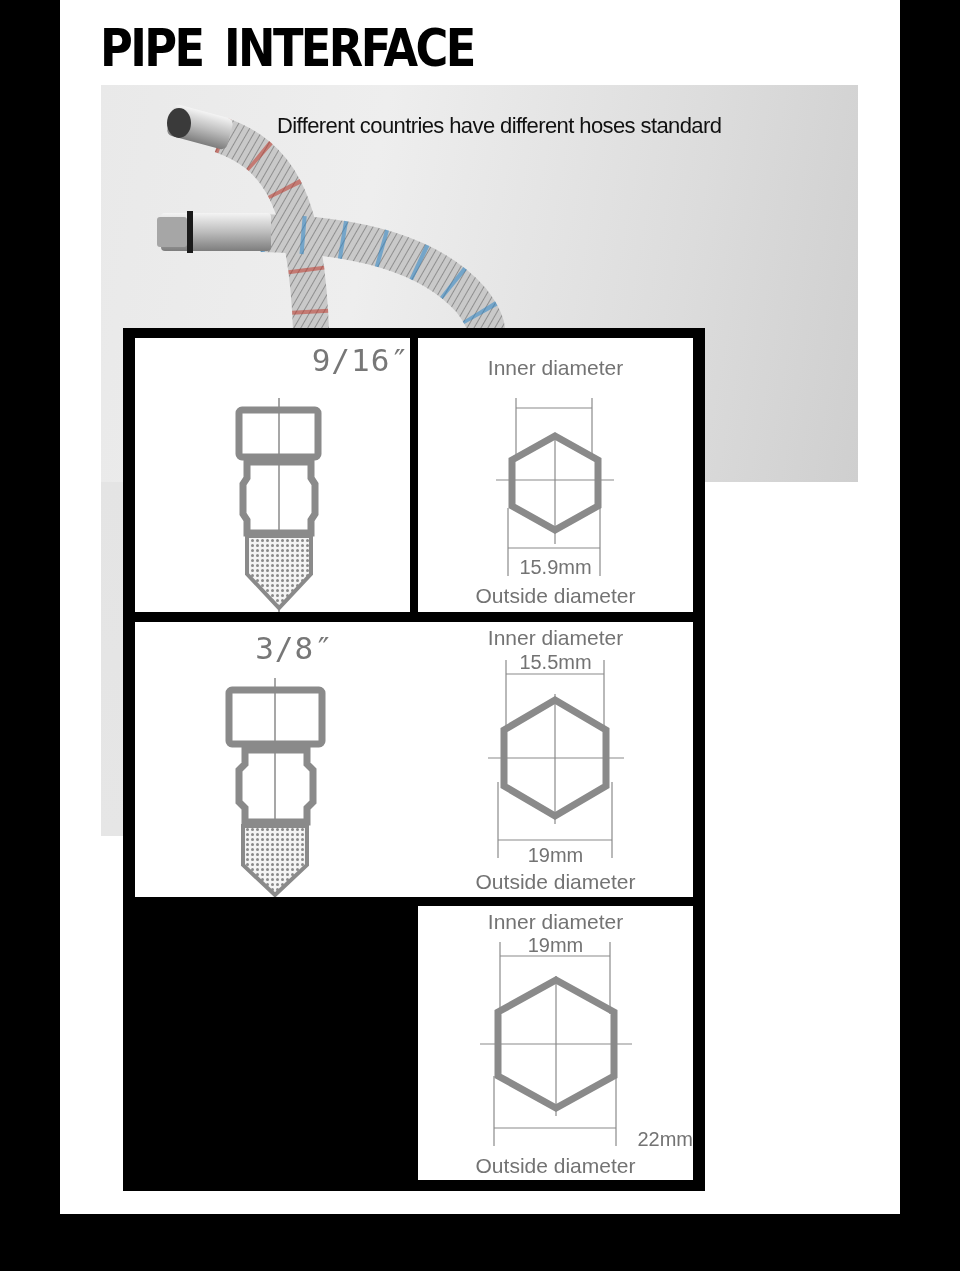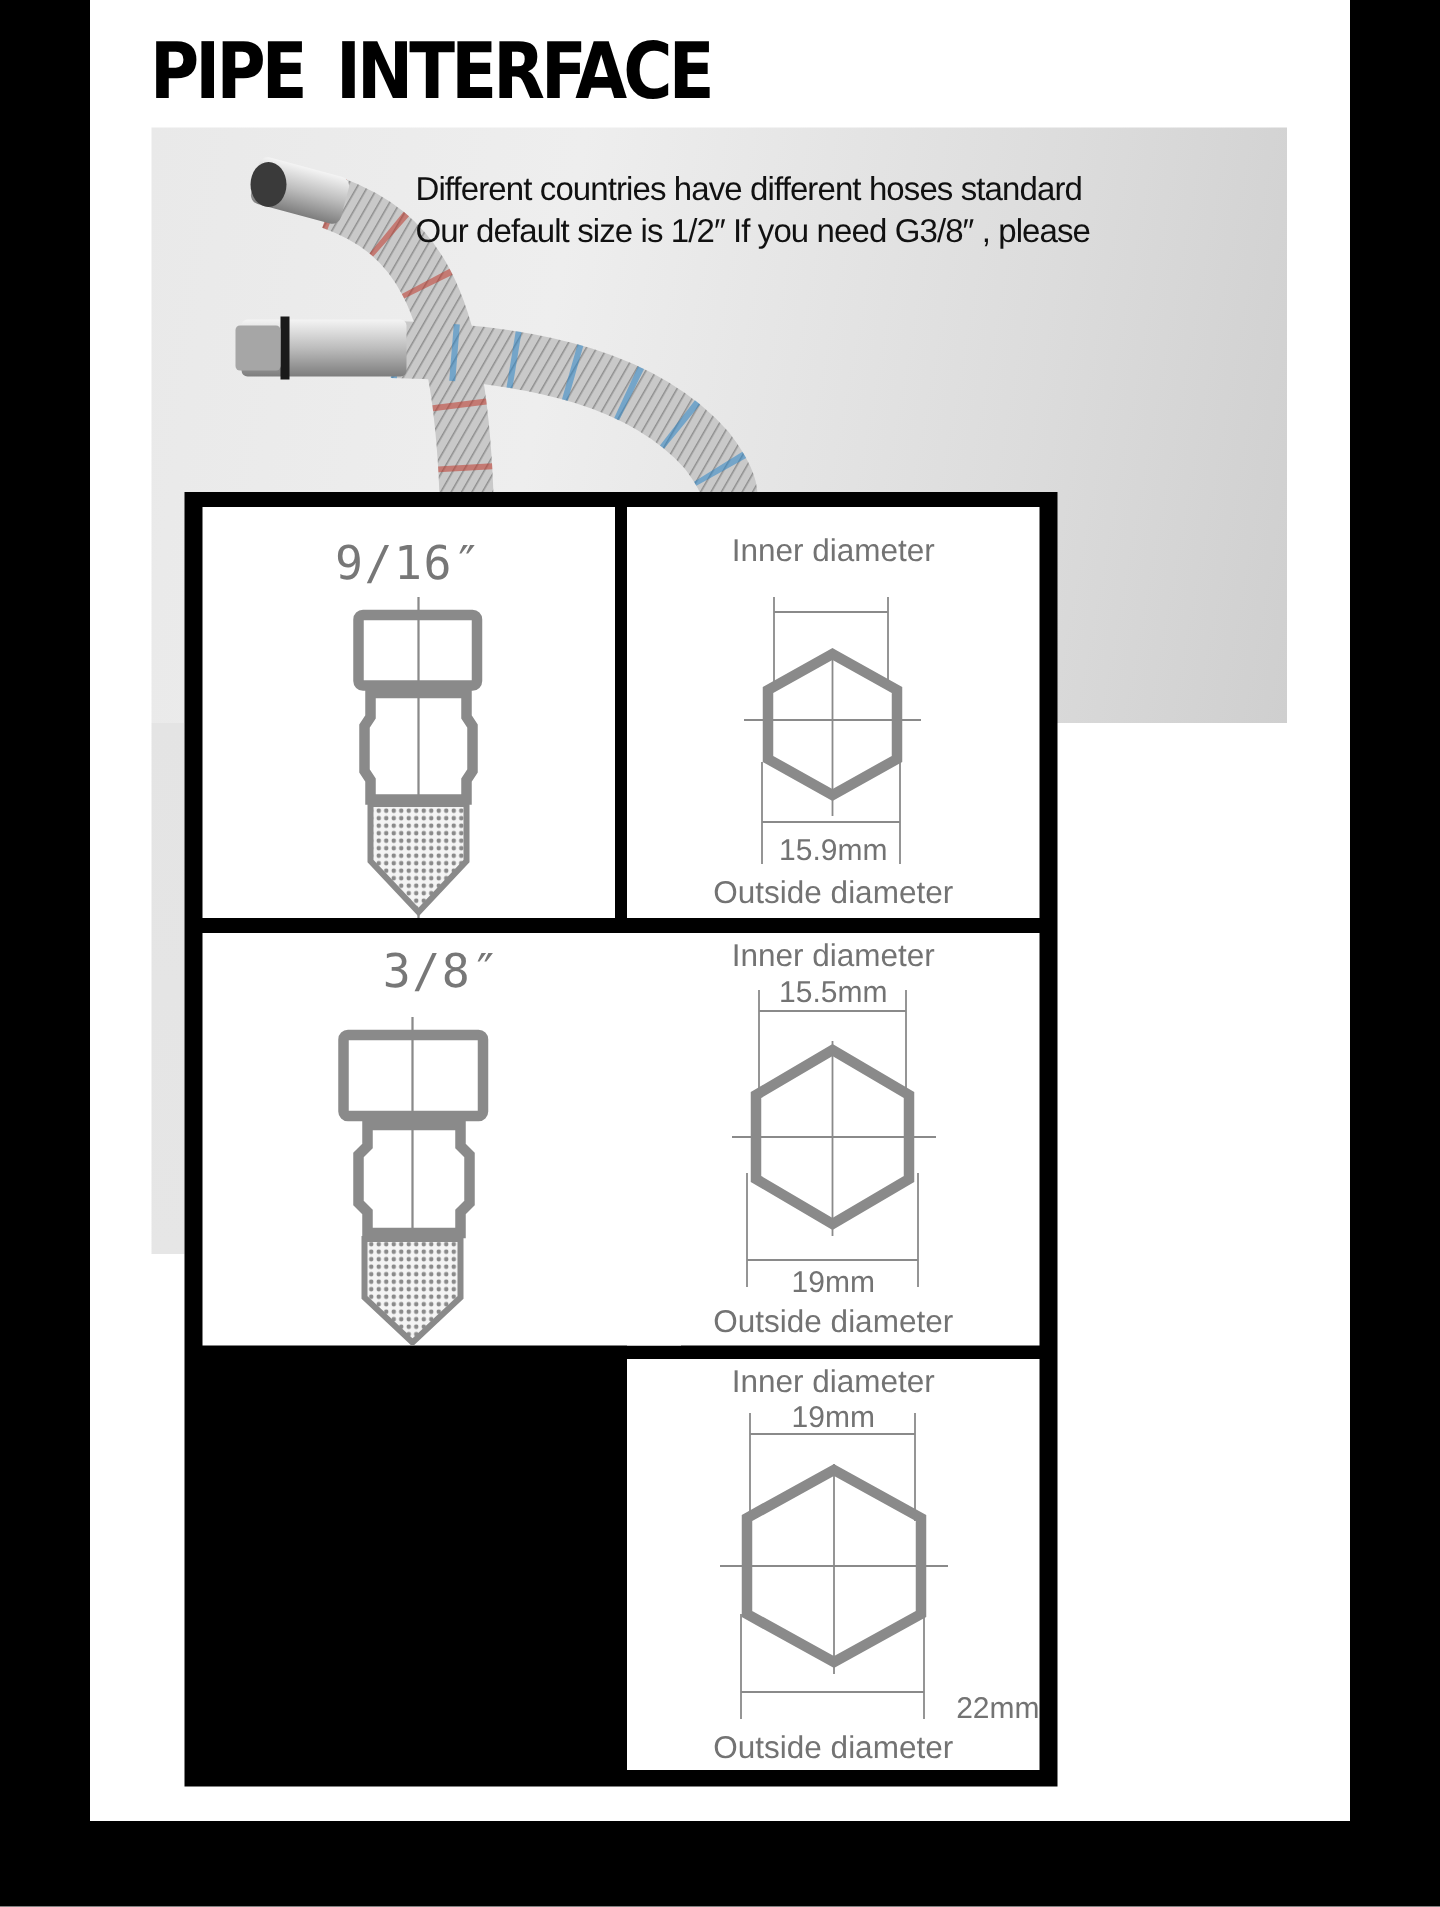--- a/index.html
+++ b/index.html
@@ -77,27 +77,26 @@
 
   <path d="M160,148 C260,150 330,170 370,215 C380,228 385,238 385,245" fill="none" stroke="url(#braid)" stroke-width="38"></path>
   <path d="M160,148 C260,150 330,170 370,215 C380,228 385,238 385,245" fill="none" stroke="#2e86c9" stroke-width="38" stroke-dasharray="4 36" opacity="0.55"></path>
   <rect x="60" y="128" width="110" height="38" rx="4" fill="url(#metal)"></rect>
   <rect x="86" y="126" width="6" height="42" fill="#1a1a1a"></rect>
   <rect x="56" y="132" width="30" height="30" rx="3" fill="#a6a6a6"></rect>
 </svg>
 
 <div class="intro">
   <div>Different countries have different hoses standard</div>
-  <div>Our default size is 1/2″  If you need G3/8″ , please</div>
 </div>
 
 <div class="table">
 
   <div class="cell" style="left:12px; top:10px; width:275px; height:274px;">
-    <div class="size-label" style="top:20px;">9/16″</div>
+    <div class="size-label" style="top:4px;text-align:right;">9/16″</div>
     <svg style="position:absolute; left:0; top:0;" width="275" height="274" viewBox="0 0 275 274">
       <defs>
         <pattern id="mesh1" width="5" height="5" patternUnits="userSpaceOnUse">
           <rect width="5" height="5" fill="#f4f4f4"></rect>
           <circle cx="2.5" cy="2.5" r="1.5" fill="#8a8a8a"></circle>
         </pattern>
       </defs>
       <line x1="144" y1="60" x2="144" y2="274" stroke="#8a8a8a" stroke-width="1.5"></line>
       <rect x="104" y="72" width="79" height="47" rx="3" fill="none" stroke="#8a8a8a" stroke-width="7"></rect>
       <path d="M112,124 L112,140 L108,146 L108,176 L112,182 L112,195 L176,195 L176,182 L180,176 L180,146 L176,140 L176,124 Z" fill="none" stroke="#8a8a8a" stroke-width="7"></path>

